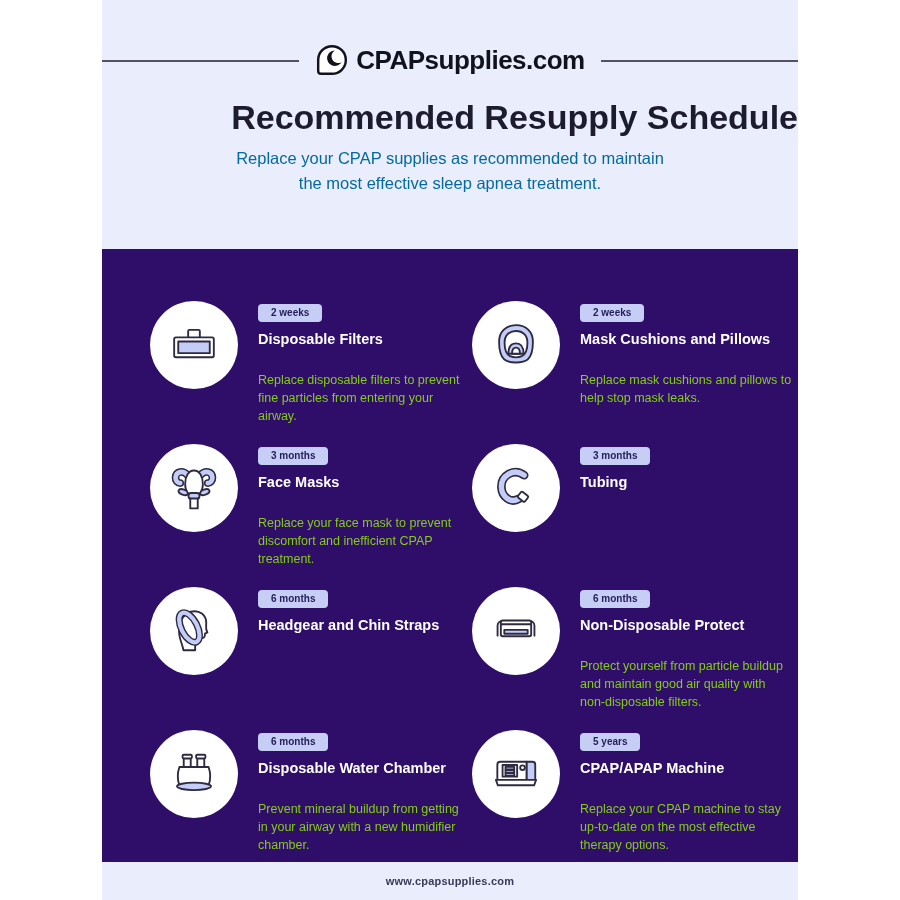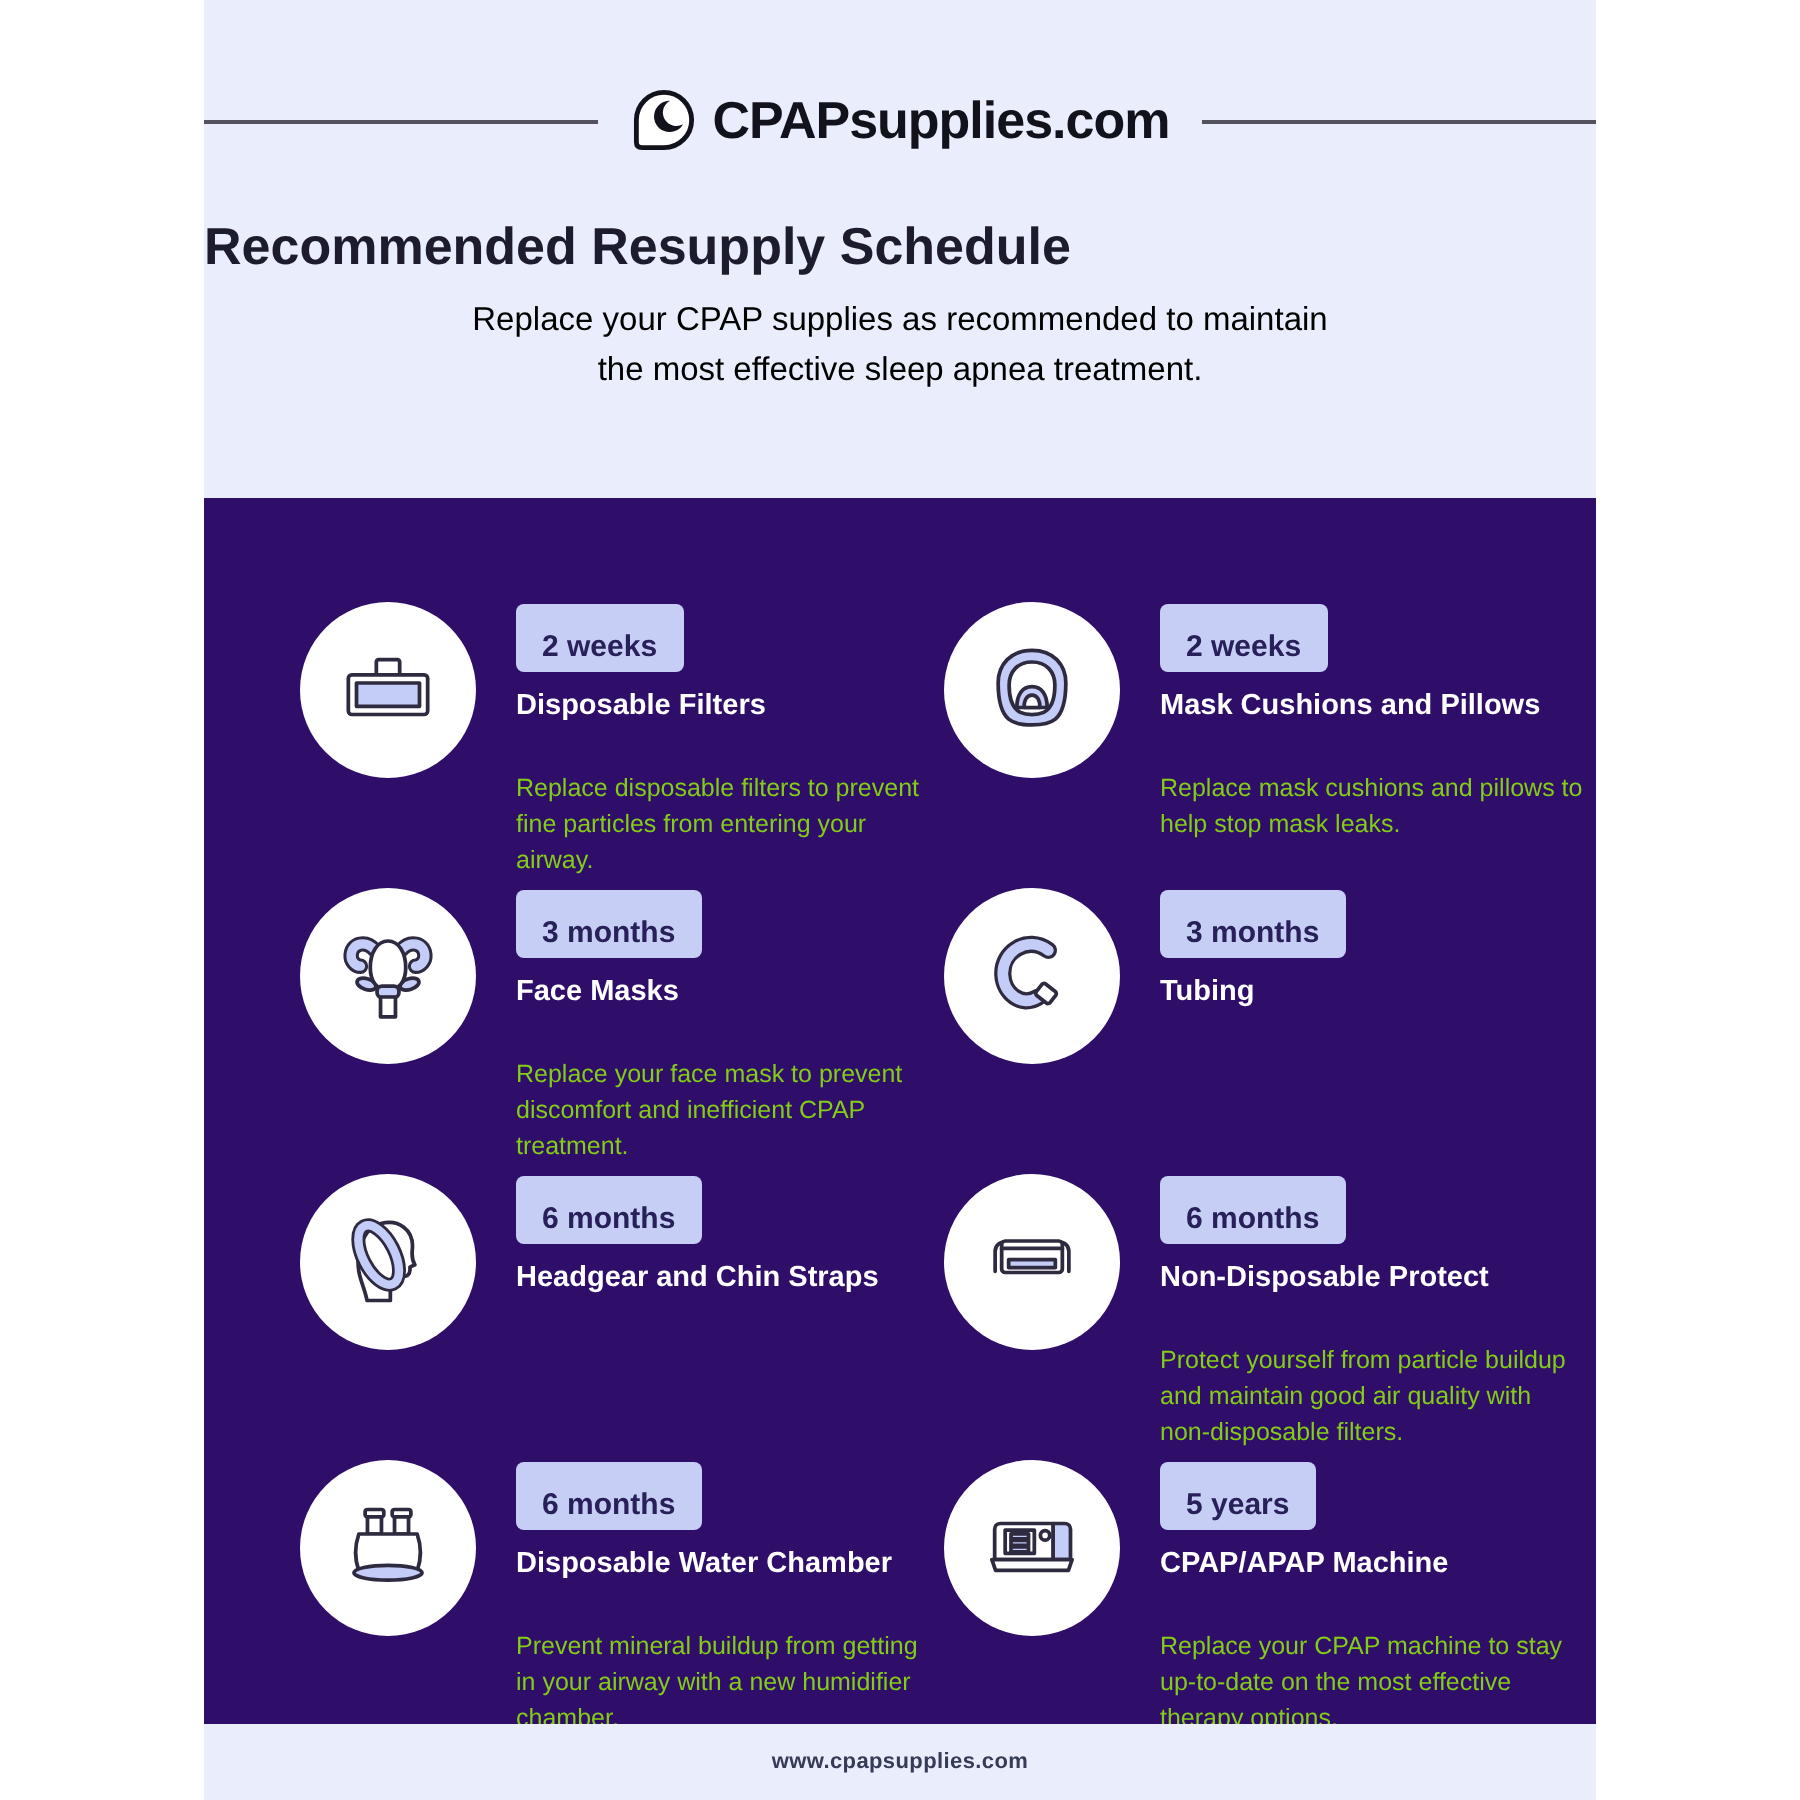--- a/index.html
+++ b/index.html
@@ -7,29 +7,29 @@
   body { font-family: "Liberation Sans", sans-serif; }
 
   .page { width: 696px; height: 900px; margin: 0 auto; background: #e9edfc; display: flex; flex-direction: column; }
 
   
   .header { height: 249px; background: #e9edfc; }
   .logo-row { position: relative; margin-top: 36px; height: 48px; display: flex; align-items: center; justify-content: center; }
   .divider-line { position: absolute; left: 0; right: 0; top: 50%; height: 1.5px; background: #55525f; }
   .logo { position: relative; z-index: 1; background: #e9edfc; padding: 0 16px; display: inline-flex; align-items: center; gap: 7px; }
   .logo-text { font-size: 26px; font-weight: 800; color: #12121d; letter-spacing: -0.5px; }
-  .main-title { text-align: left; margin-top: 24px; font-size: 26px; font-weight: 800; color: #1d1c2e; }
-  .subtitle { text-align: center; margin-top: 9px; font-size: 16.5px; line-height: 25px; color: #000000; }
+  .main-title { text-align: right; margin-top: 14px; font-size: 34px; font-weight: 800; color: #1d1c2e; }
+  .subtitle { text-align: center; margin-top: 9px; font-size: 16.5px; line-height: 25px; color: #0369a1; }
 
   
   .main { height: 613px; background: #2f0e6a; padding: 52px 0 0 48px; display: grid; grid-template-columns: 322px 326px; grid-auto-rows: 143px; }
   .item { display: flex; gap: 20px; }
   .icon-circle { width: 88px; height: 88px; min-width: 88px; border-radius: 50%; background: #ffffff; display: flex; align-items: center; justify-content: center; }
   .item-text { width: 212px; padding-top: 1px; }
-  .badge { display: inline-block; background: #c7cef6; color: #272059; font-size: 15px; font-weight: 700; padding: 13px 13px 4px; border-radius: 4px; }
+  .badge { display: inline-block; background: #c7cef6; color: #272059; font-size: 10px; font-weight: 700; padding: 3px 13px 4px; border-radius: 4px; }
   .item-title { color: #ffffff; font-size: 14.5px; font-weight: 700; margin-top: 9px; }
   .item-desc { color: #84cc16; font-size: 12.5px; line-height: 18px; margin-top: 24px; }
 
   
   .footer { flex: 1; background: #e9edfc; display: flex; align-items: center; justify-content: center; text-align: right; }
   .footer-url { font-size: 11px; font-weight: 700; color: #363b57; letter-spacing: 0.2px; }
 
   svg .st { stroke: #2e2a40; stroke-width: 1.6; stroke-linejoin: round; stroke-linecap: round; }
   svg .fw { fill: #ffffff; }
   svg .fl { fill: #c4cdf8; }

